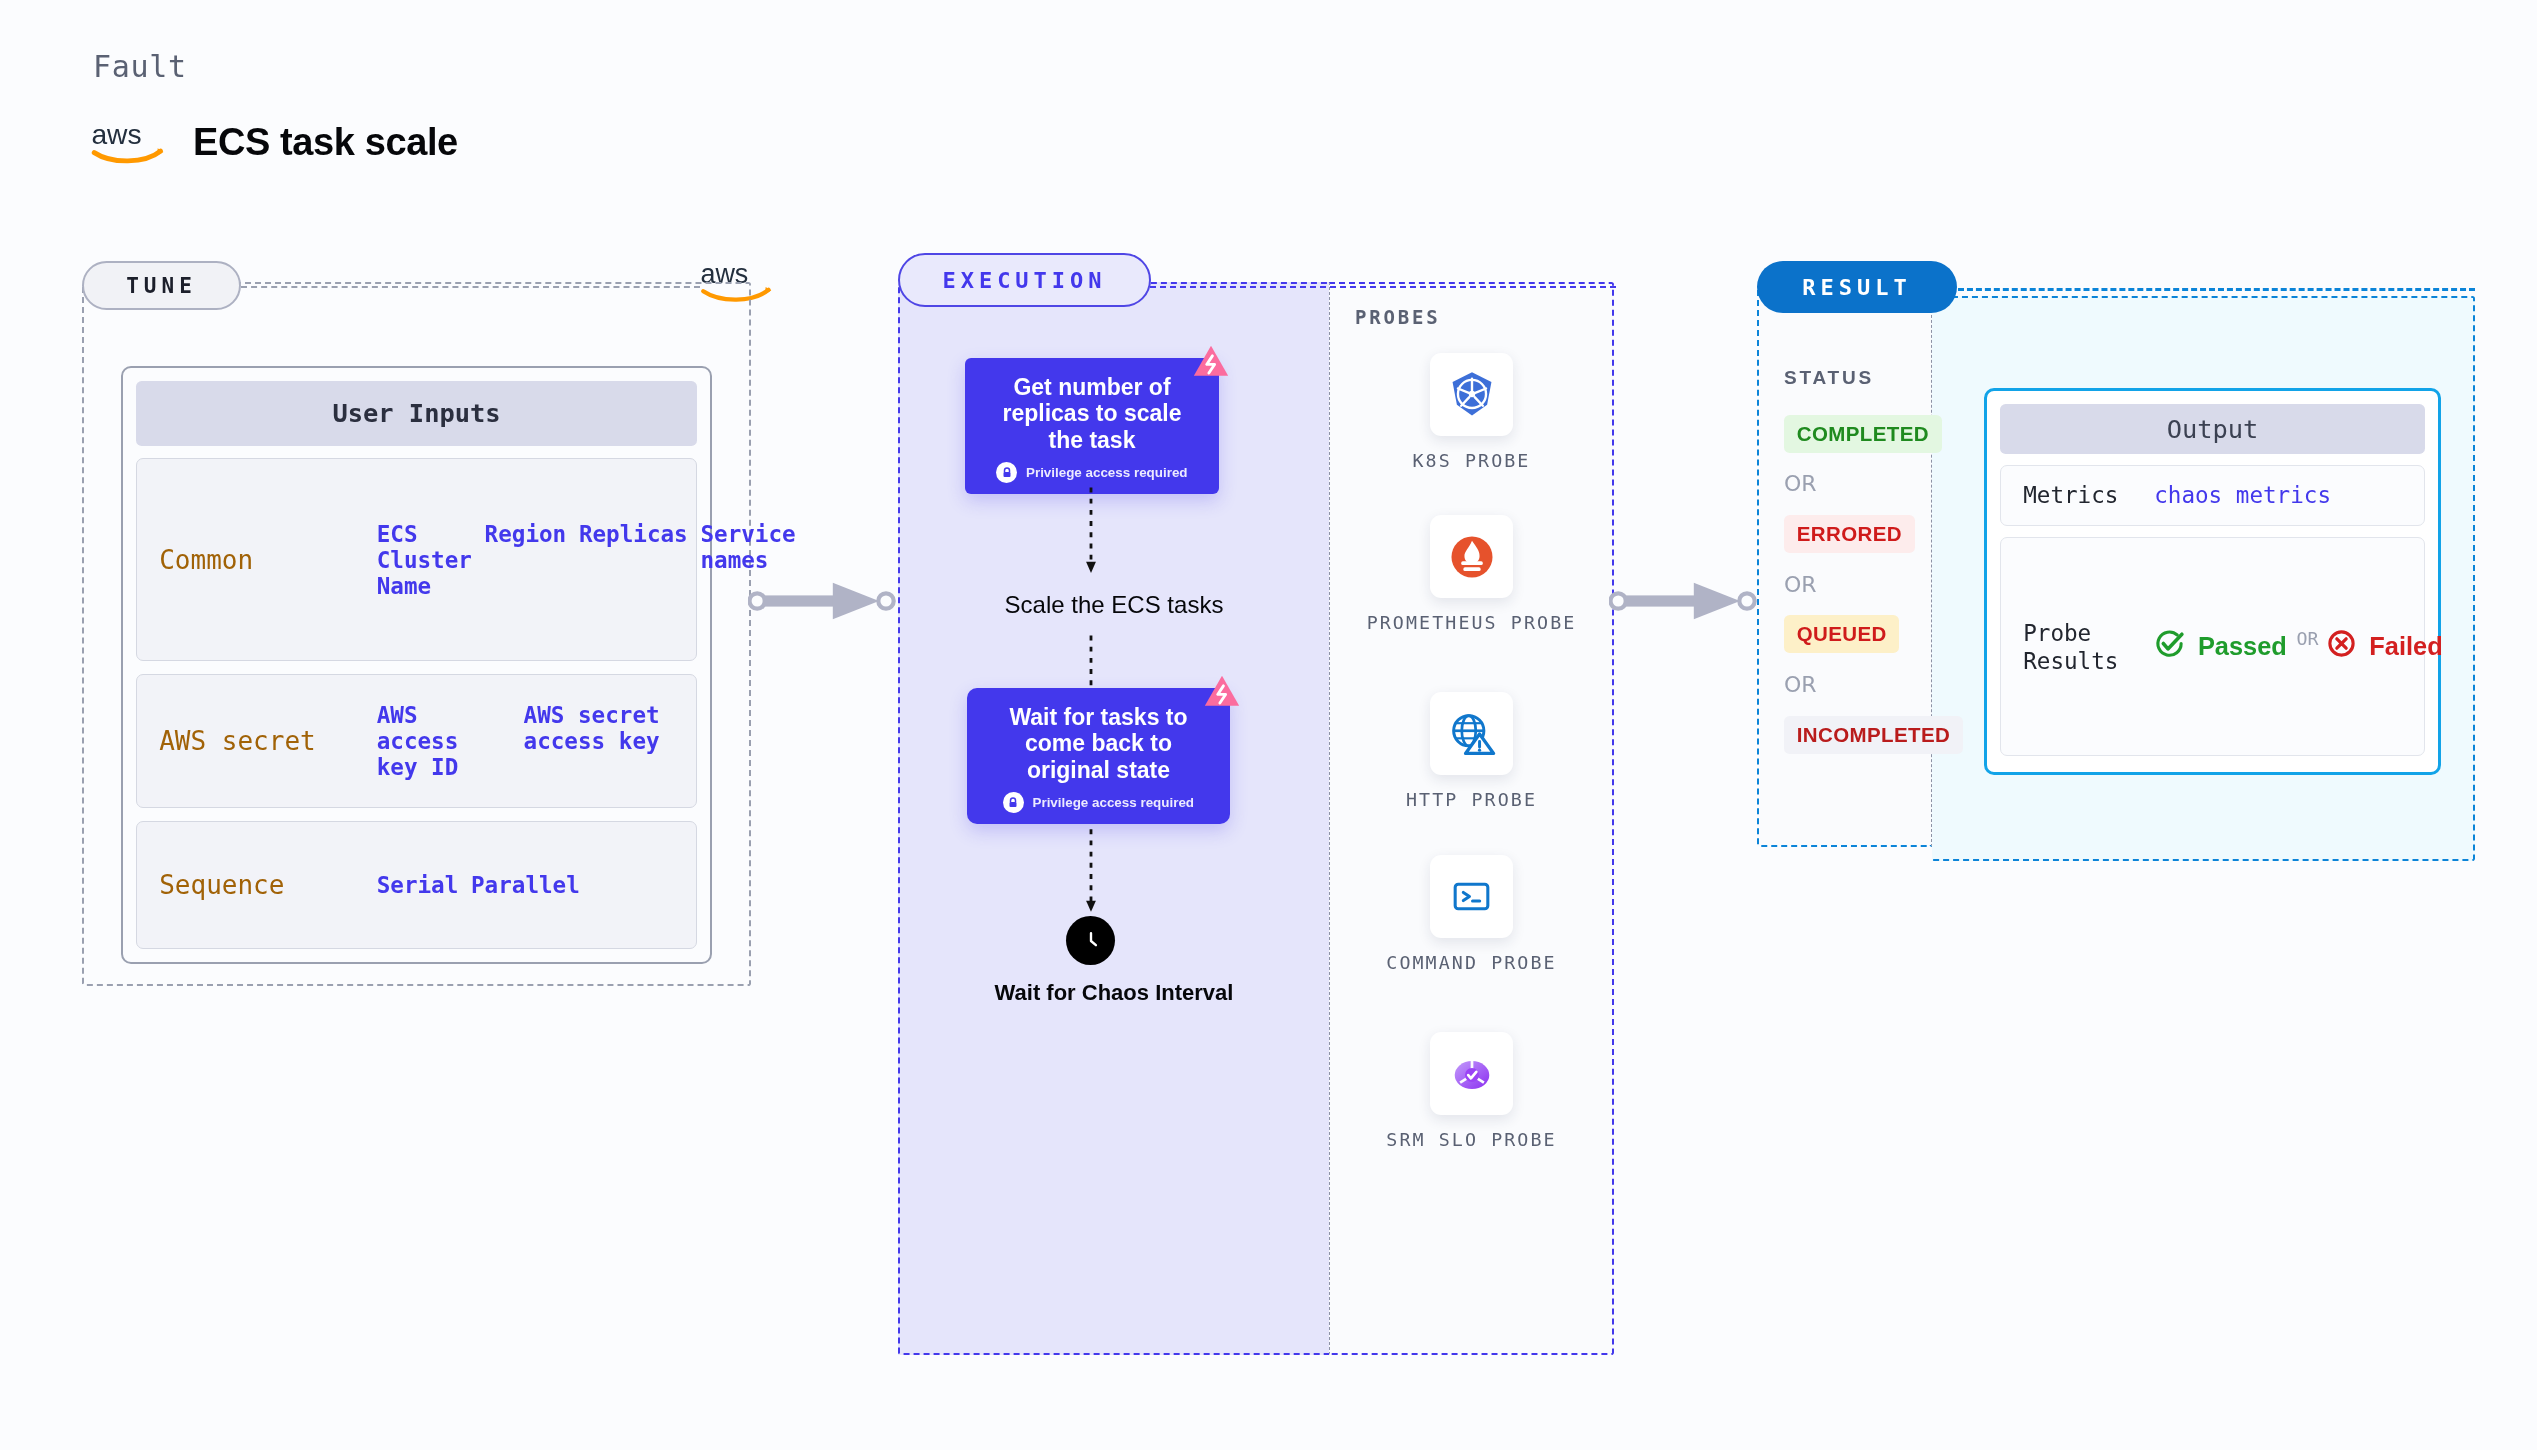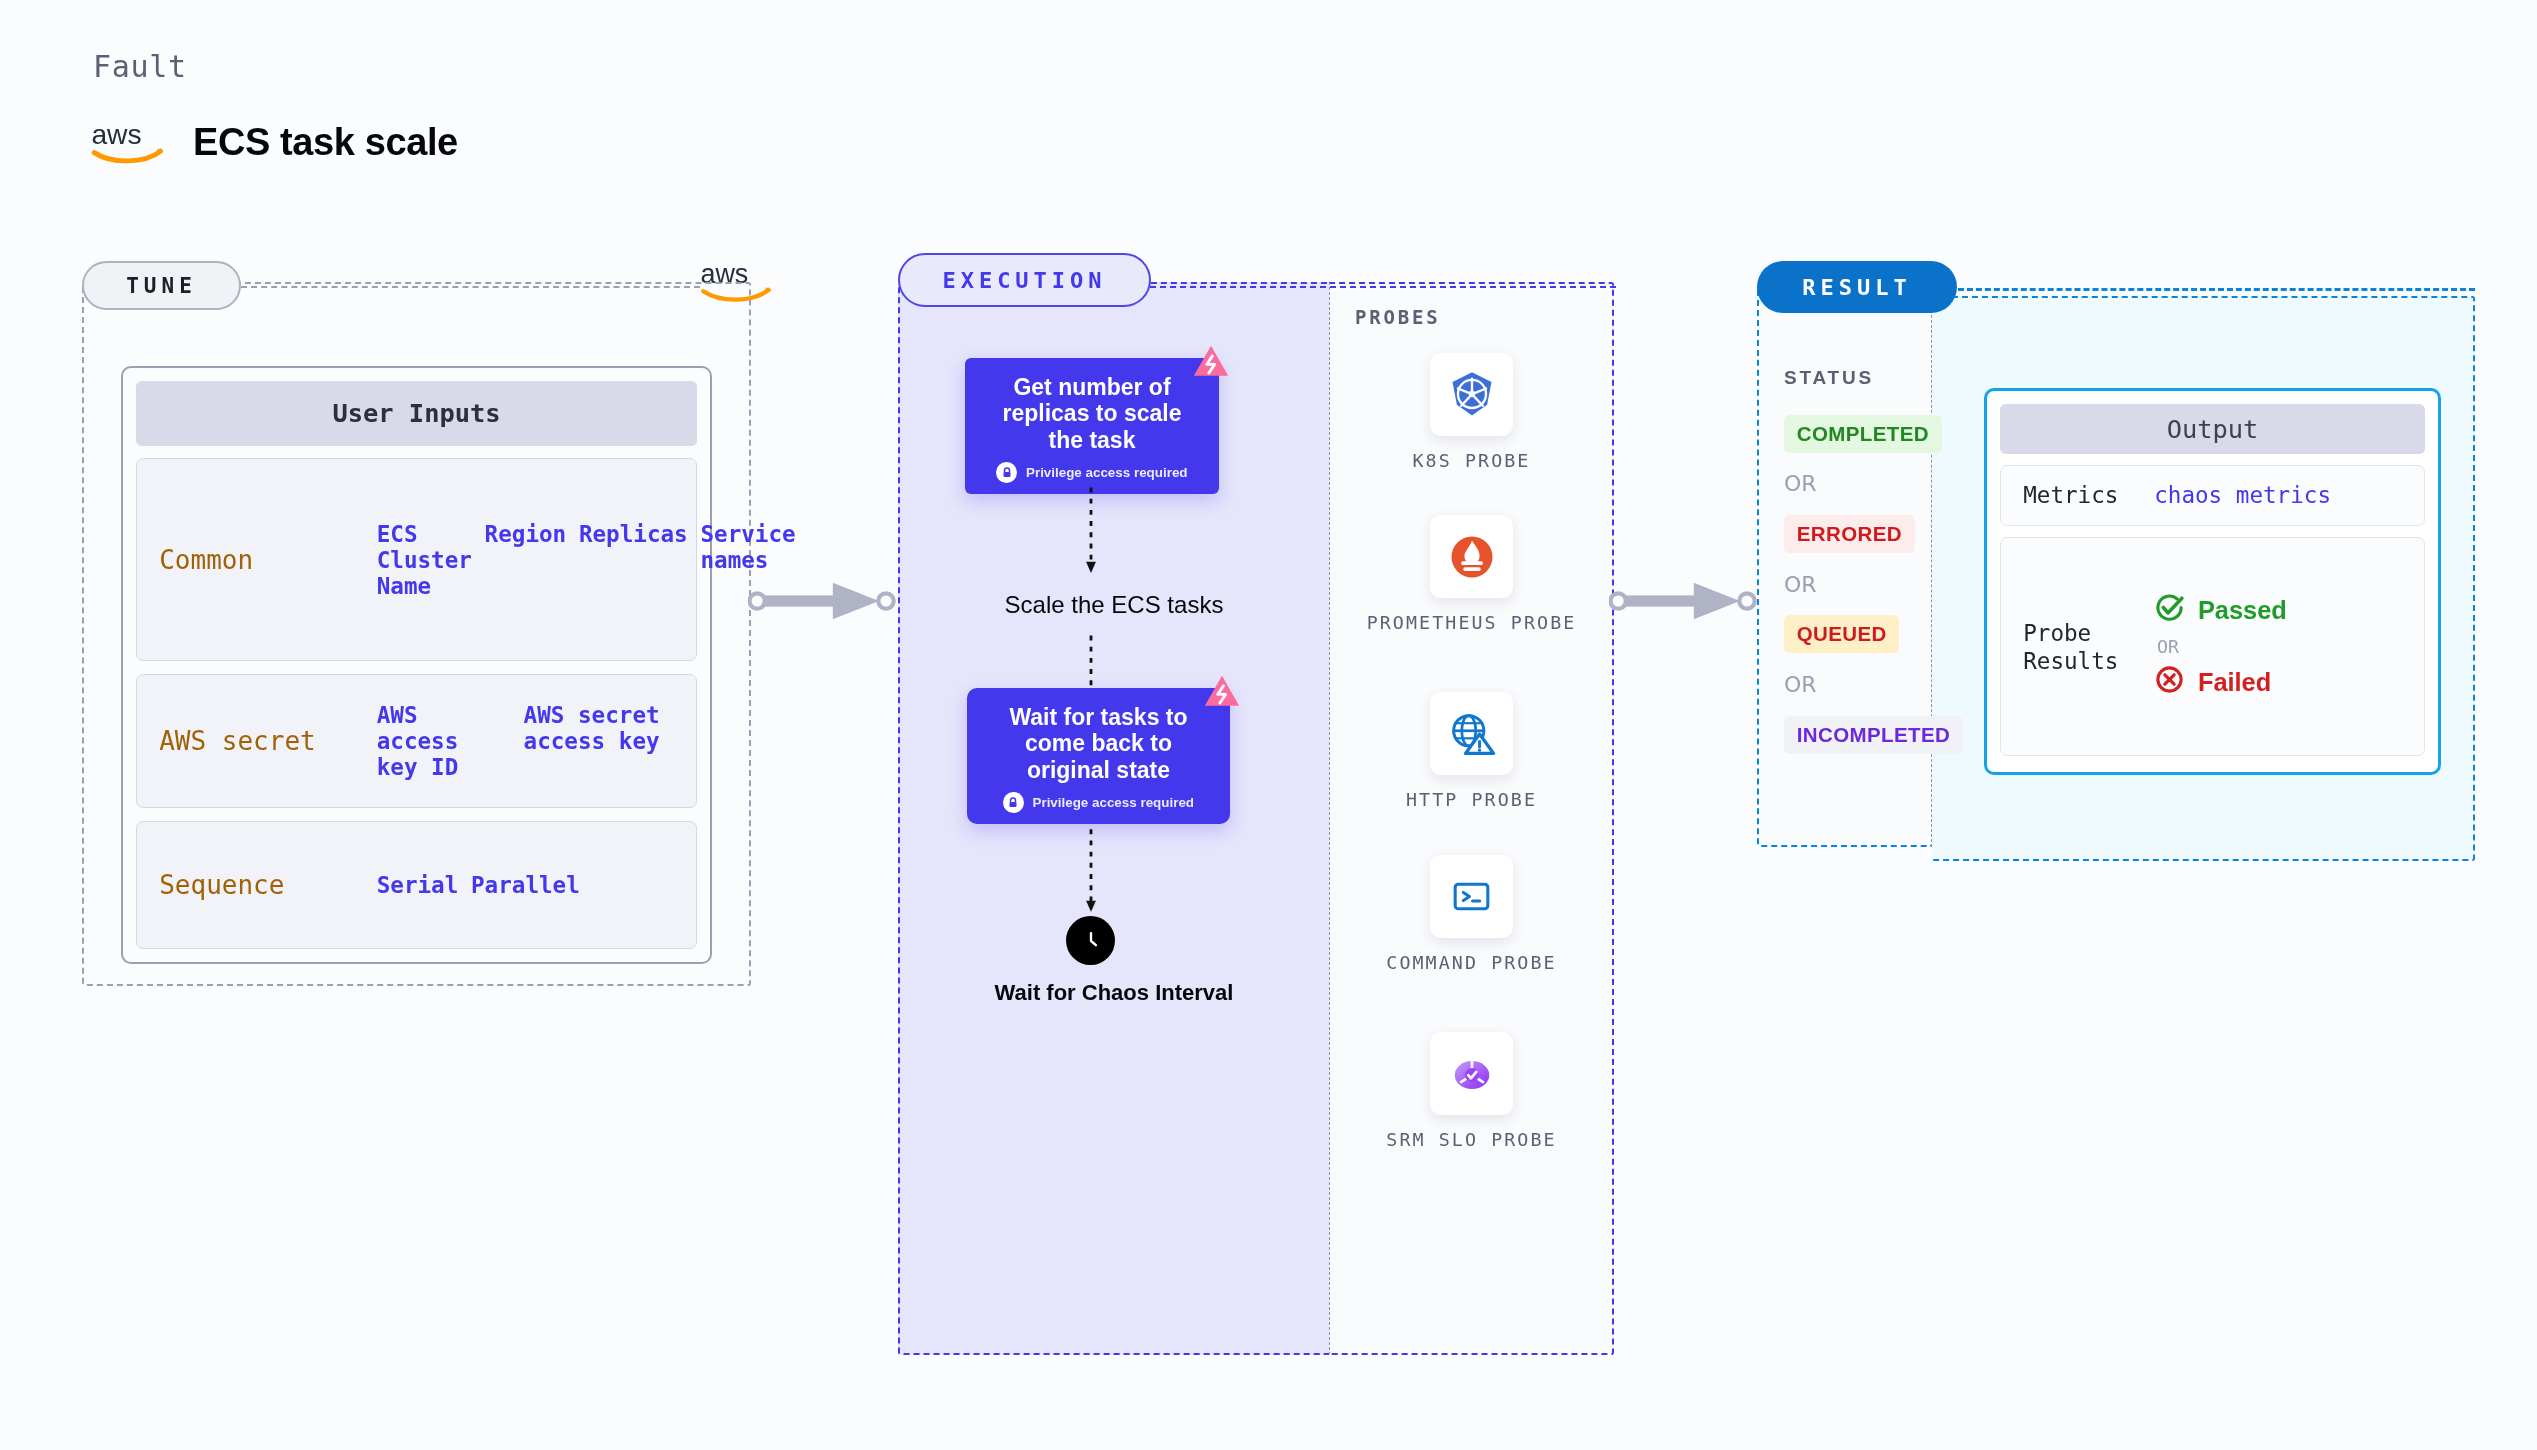--- a/index.html
+++ b/index.html
@@ -175,21 +175,21 @@
   }
   .out-label {
     width: 145px; flex: none; padding-left: 14px;
     font-family: "DejaVu Sans Mono", monospace; font-size: 22.6px; color: #22262f; line-height: 1.25;
   }
   .out-metric-val {
     font-family: "DejaVu Sans Mono", monospace; font-size: 22.6px; color: #4338ec;
   }
   .row-metrics { height: 61px; }
   .row-probe { height: 219px; align-items: center; }
-  .probe-res { display: flex; flex-direction: column; gap: 7px; }
+  .probe-res { display: flex; flex-direction: row; gap: 7px; }
   .pr-line { display: flex; align-items: center; gap: 12.7px; font-size: 25.4px; font-weight: 700; }
   .pr-or { font-family: "DejaVu Sans Mono", monospace; font-size: 18.3px; color: #9aa0b0; font-weight: 400; padding-left: 2.8px; }
 
   
   .connector { position: absolute; }
 </style>
 </head>
 <body>
 
 <div id="stage">
@@ -428,21 +428,21 @@
 
   <div class="chip" style="top:415px; background:#e3f7e1; color:#1f8a1f;">COMPLETED</div>
   <div class="or-txt" style="top:471px;">OR</div>
 
   <div class="chip" style="top:515px; background:#fdecec; color:#cf1b1b;">ERRORED</div>
   <div class="or-txt" style="top:572px;">OR</div>
 
   <div class="chip" style="top:615px; background:#fdf0c8; color:#cf1b1b;">QUEUED</div>
   <div class="or-txt" style="top:672px;">OR</div>
 
-  <div class="chip" style="top:716px; background:#f1f2f7; color:#6d28d9;">INCOMPLETED</div>
+  <div class="chip" style="top:716px; background:#f1f2f7; color:#b91c1c;">INCOMPLETED</div>
 
   <div class="output-card">
     <div class="output-head">Output</div>
 
     <div class="out-row row-metrics">
       <div class="out-label">Metrics</div>
       <div class="out-metric-val">chaos metrics</div>
     </div>
 
     <div class="out-row row-probe">

